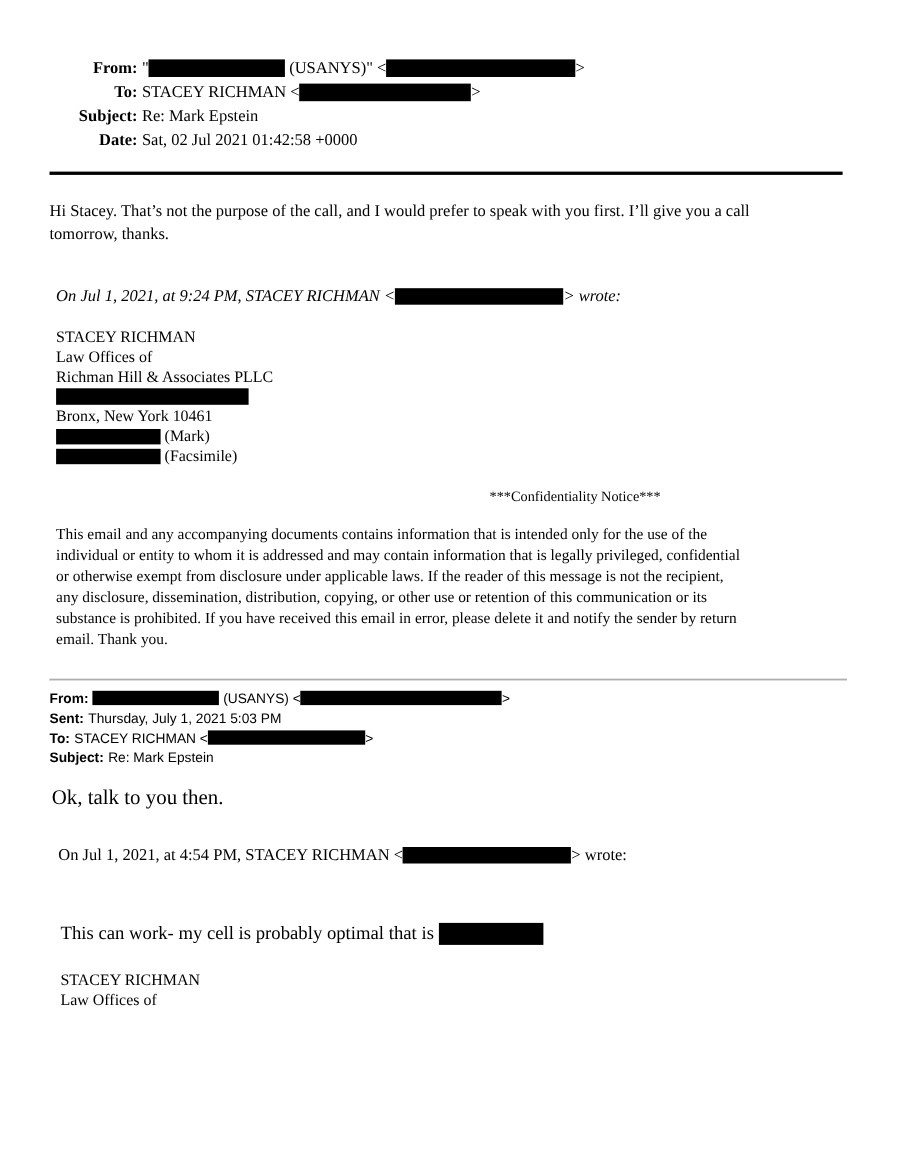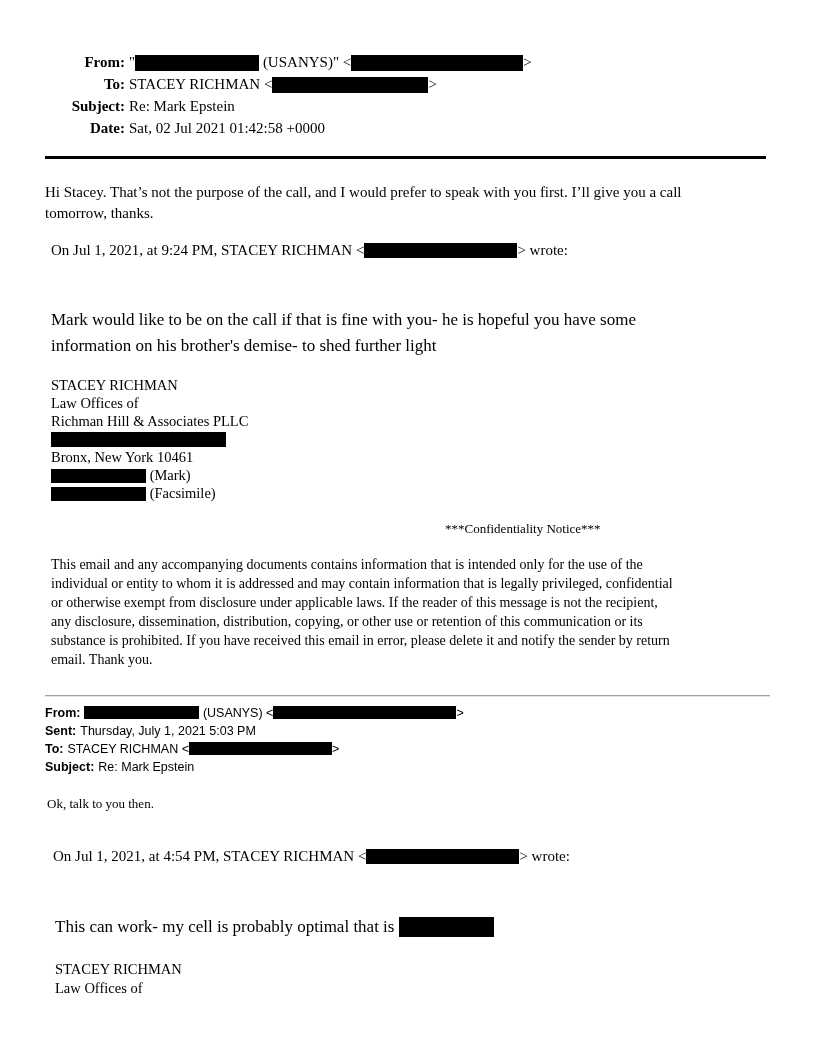--- a/index.html
+++ b/index.html
@@ -13,35 +13,35 @@
   .h1row { display:flex; }
   .h1label { width:80px; text-align:right; font-weight:bold; flex:0 0 80px; }
   .h1value { margin-left:4px; white-space:pre-wrap; }
 
   .rule-thick { height:3px; background:#000; width:721px; margin-top:17px; }
   .rule-thin  { height:2px; background:#a3a3a3; border-bottom:1px solid #e2e2e2;
                 width:725px; margin-top:26px; box-sizing:border-box; }
 
   
   .p-body1 { margin:23px 0 0 0; font-size:15px; line-height:21px; white-space:pre-line; }
-  .attr1   { margin-top:16px; padding-left:6px; font-size:15px; line-height:21px; white-space:pre-wrap; }
+  .attr1   { margin-top:36px; padding-left:6px; font-size:15px; line-height:21px; white-space:pre-wrap;font-style:italic; }
   .bigmsg  { margin-top:46px; padding-left:6px; font-size:17px; line-height:26px; white-space:pre-line; }
   .sig     { margin-top:17px; padding-left:6px; font-size:14.5px; line-height:18px; }
   .sig-line { white-space:pre-wrap; }
 
   .conf-title { margin:18px 0 0 400px; font-size:13px; line-height:18px; }
   .conf-text  { margin-top:17px; padding-left:6px; font-size:14px; line-height:19px; white-space:pre-line; }
 
   
   .h2block { margin-top:7px; font-family:"Liberation Sans", sans-serif;
              font-size:12.5px; line-height:18px; }
   .h2row   { white-space:pre-wrap; }
   .h2label { font-weight:700; margin-right:4px; }
 
-  .p-body2 { margin:17px 0 0 2px; font-size:13px; line-height:21px; }
+  .p-body2 { margin:17px 0 0 2px; font-size:19px; line-height:21px; }
   .attr2   { margin-top:32px; padding-left:8px; font-size:15px; line-height:21px; white-space:pre-wrap; }
   .bigmsg2 { margin-top:47px; padding-left:10px; font-size:17px; line-height:26px; white-space:pre-wrap; }
   .sig2    { margin-top:20px; padding-left:10px; font-size:14.5px; line-height:18.5px; }
 
   
   .rd { display:inline-block; background:#000; vertical-align:middle;
         position:relative; top:-1px; }
   .rd-from1  { width:124px; height:16px; }
   .rd-email1 { width:172px; height:16px; }
   .rd-to1    { width:156px; height:16px; }
@@ -77,22 +77,20 @@
     </div>
   </div>
 
   <div class="rule-thick"></div>
 
   <p class="p-body1">Hi Stacey. That’s not the purpose of the call, and I would prefer to speak with you first. I’ll give you a call
 tomorrow, thanks.</p>
 
   <div class="attr1"><span>On Jul 1, 2021, at 9:24 PM, STACEY RICHMAN &lt;</span><span class="rd rd-quote"></span><span>&gt; wrote:</span></div>
 
-  <div class="bigmsg">Mark would like to be on the call if that is fine with you- he is hopeful you have some
-information on his brother's demise- to shed further light</div>
 
   <div class="sig">
     <div class="sig-line">STACEY RICHMAN</div>
     <div class="sig-line">Law Offices of</div>
     <div class="sig-line">Richman Hill &amp; Associates PLLC</div>
     <div class="sig-line"><span class="rd rd-addr"></span></div>
     <div class="sig-line">Bronx, New York 10461</div>
     <div class="sig-line"><span class="rd rd-phone"></span><span> (Mark)</span></div>
     <div class="sig-line"><span class="rd rd-phone"></span><span> (Facsimile)</span></div>
   </div>

